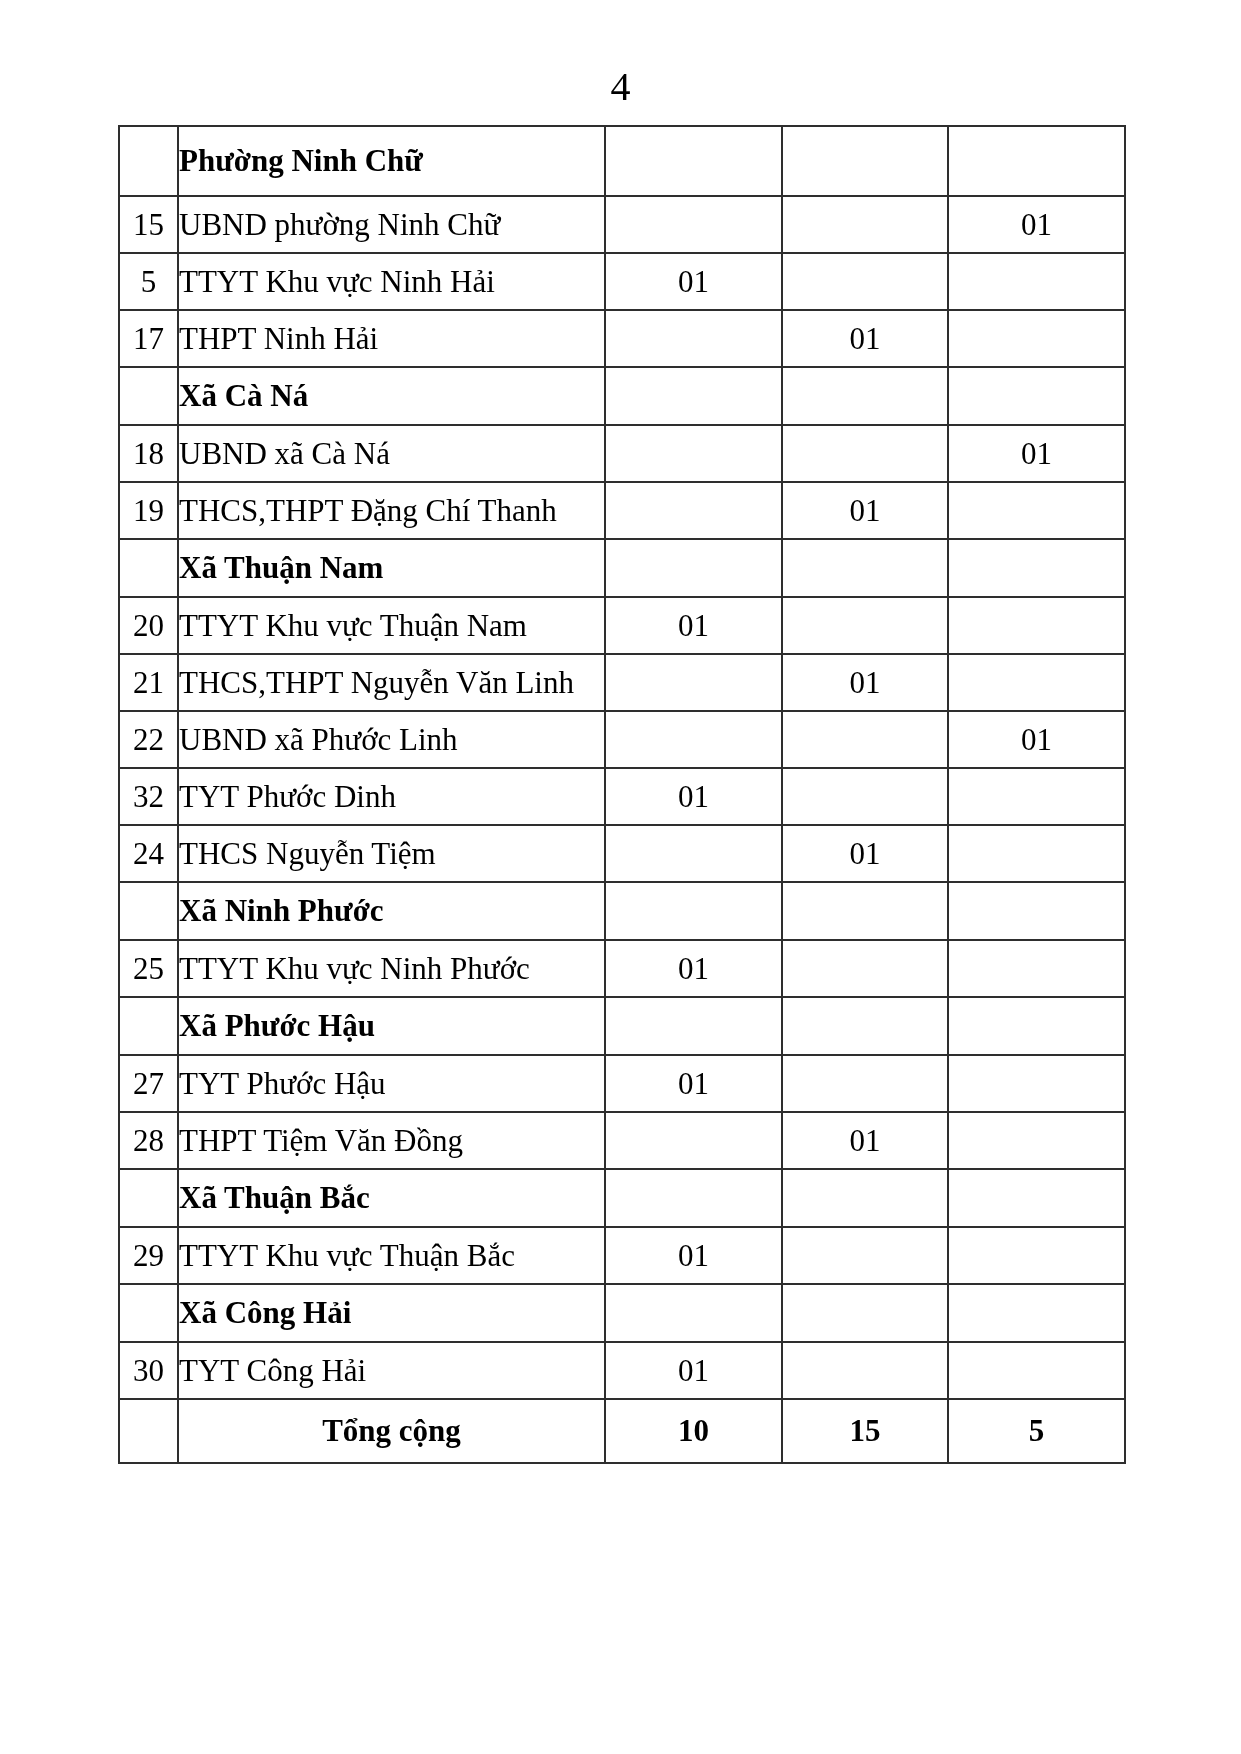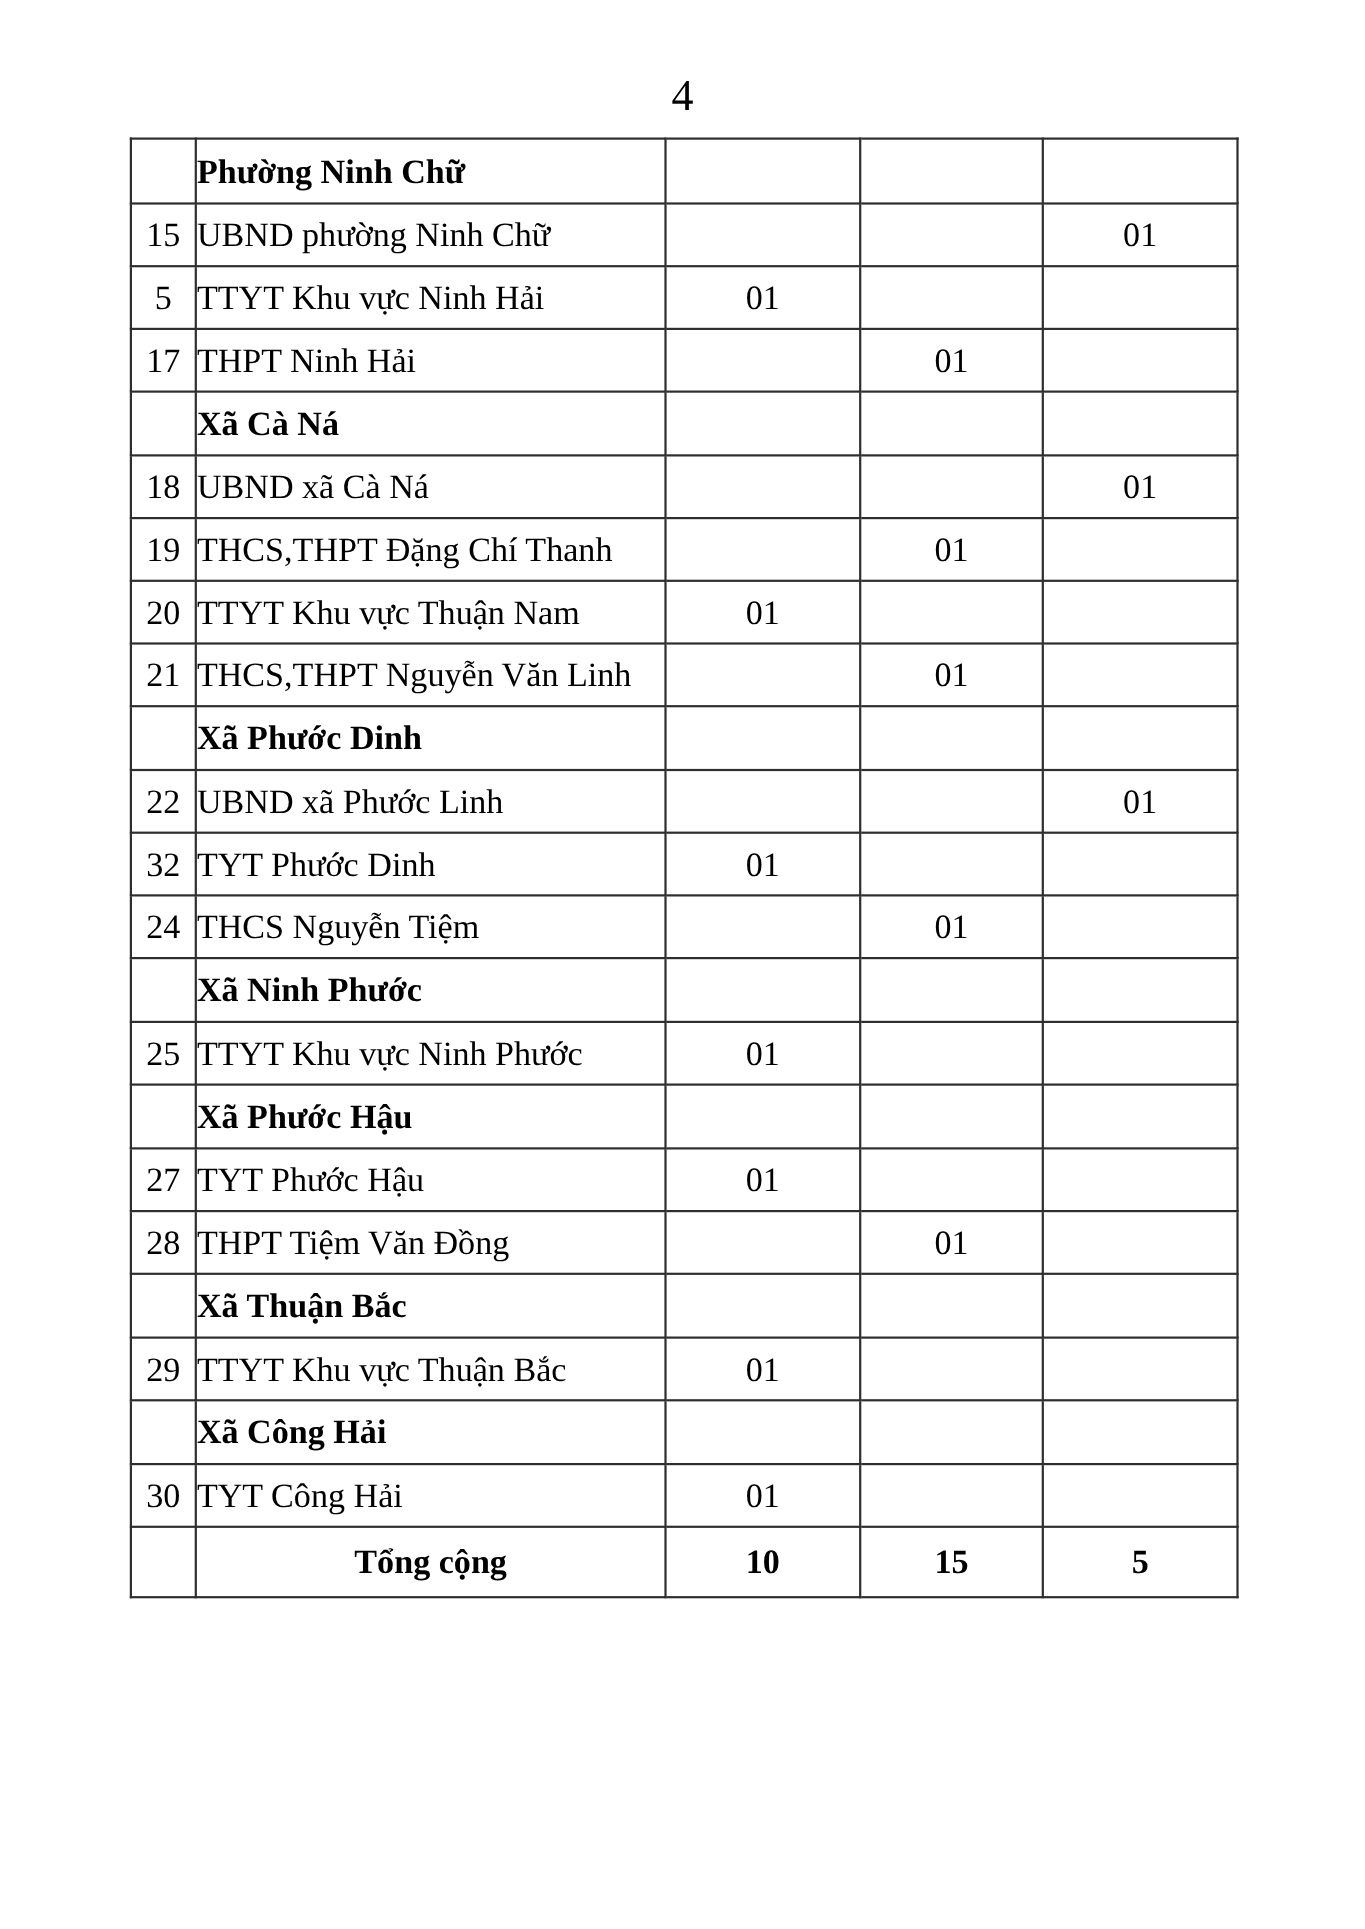--- a/index.html
+++ b/index.html
@@ -45,21 +45,21 @@
   col.c-v1   { width: 177px; }
   col.c-v2   { width: 166px; }
   col.c-v3   { width: 177px; }
 
   td.col-no   { text-align: center; }
   td.col-name { text-align: left; padding-left: 12px; }
   td.col-val  { text-align: center; }
 
   tr.data    { height: 57px; }
   tr.section { height: 58px; }
-  tr.section.first { height: 59px; }
+  tr.section.first { height: 70px; }
   tr.total   { height: 64px; }
 
   tr.section td.col-name { font-weight: bold; }
   tr.total td { font-weight: bold; }
   tr.total td.col-name { text-align: center; padding-left: 0; }
 
   td.vtop {
     vertical-align: top;
     padding-top: 5px;
   }
@@ -120,39 +120,39 @@
         <td class="col-val"></td>
         <td class="col-val">01</td>
       </tr>
       <tr class="data">
         <td class="col-no">19</td>
         <td class="col-name">THCS,THPT Đặng Chí Thanh</td>
         <td class="col-val"></td>
         <td class="col-val">01</td>
         <td class="col-val"></td>
       </tr>
+      <tr class="section">
+        <td class="col-no"></td>
+        <td class="col-name">Xã Thuận Nam</td>
+        <td class="col-val"></td>
+        <td class="col-val"></td>
+        <td class="col-val"></td>
+      </tr>
       <tr class="data">
         <td class="col-no">20</td>
         <td class="col-name">TTYT Khu vực Thuận Nam</td>
         <td class="col-val">01</td>
         <td class="col-val"></td>
         <td class="col-val"></td>
       </tr>
       <tr class="data">
         <td class="col-no">21</td>
         <td class="col-name">THCS,THPT Nguyễn Văn Linh</td>
         <td class="col-val"></td>
         <td class="col-val vtop">01</td>
-        <td class="col-val"></td>
-      </tr>
-      <tr class="section">
-        <td class="col-no"></td>
-        <td class="col-name">Xã Phước Dinh</td>
-        <td class="col-val"></td>
-        <td class="col-val"></td>
         <td class="col-val"></td>
       </tr>
       <tr class="data">
         <td class="col-no">22</td>
         <td class="col-name">UBND xã Phước Linh</td>
         <td class="col-val"></td>
         <td class="col-val"></td>
         <td class="col-val">01</td>
       </tr>
       <tr class="data">

